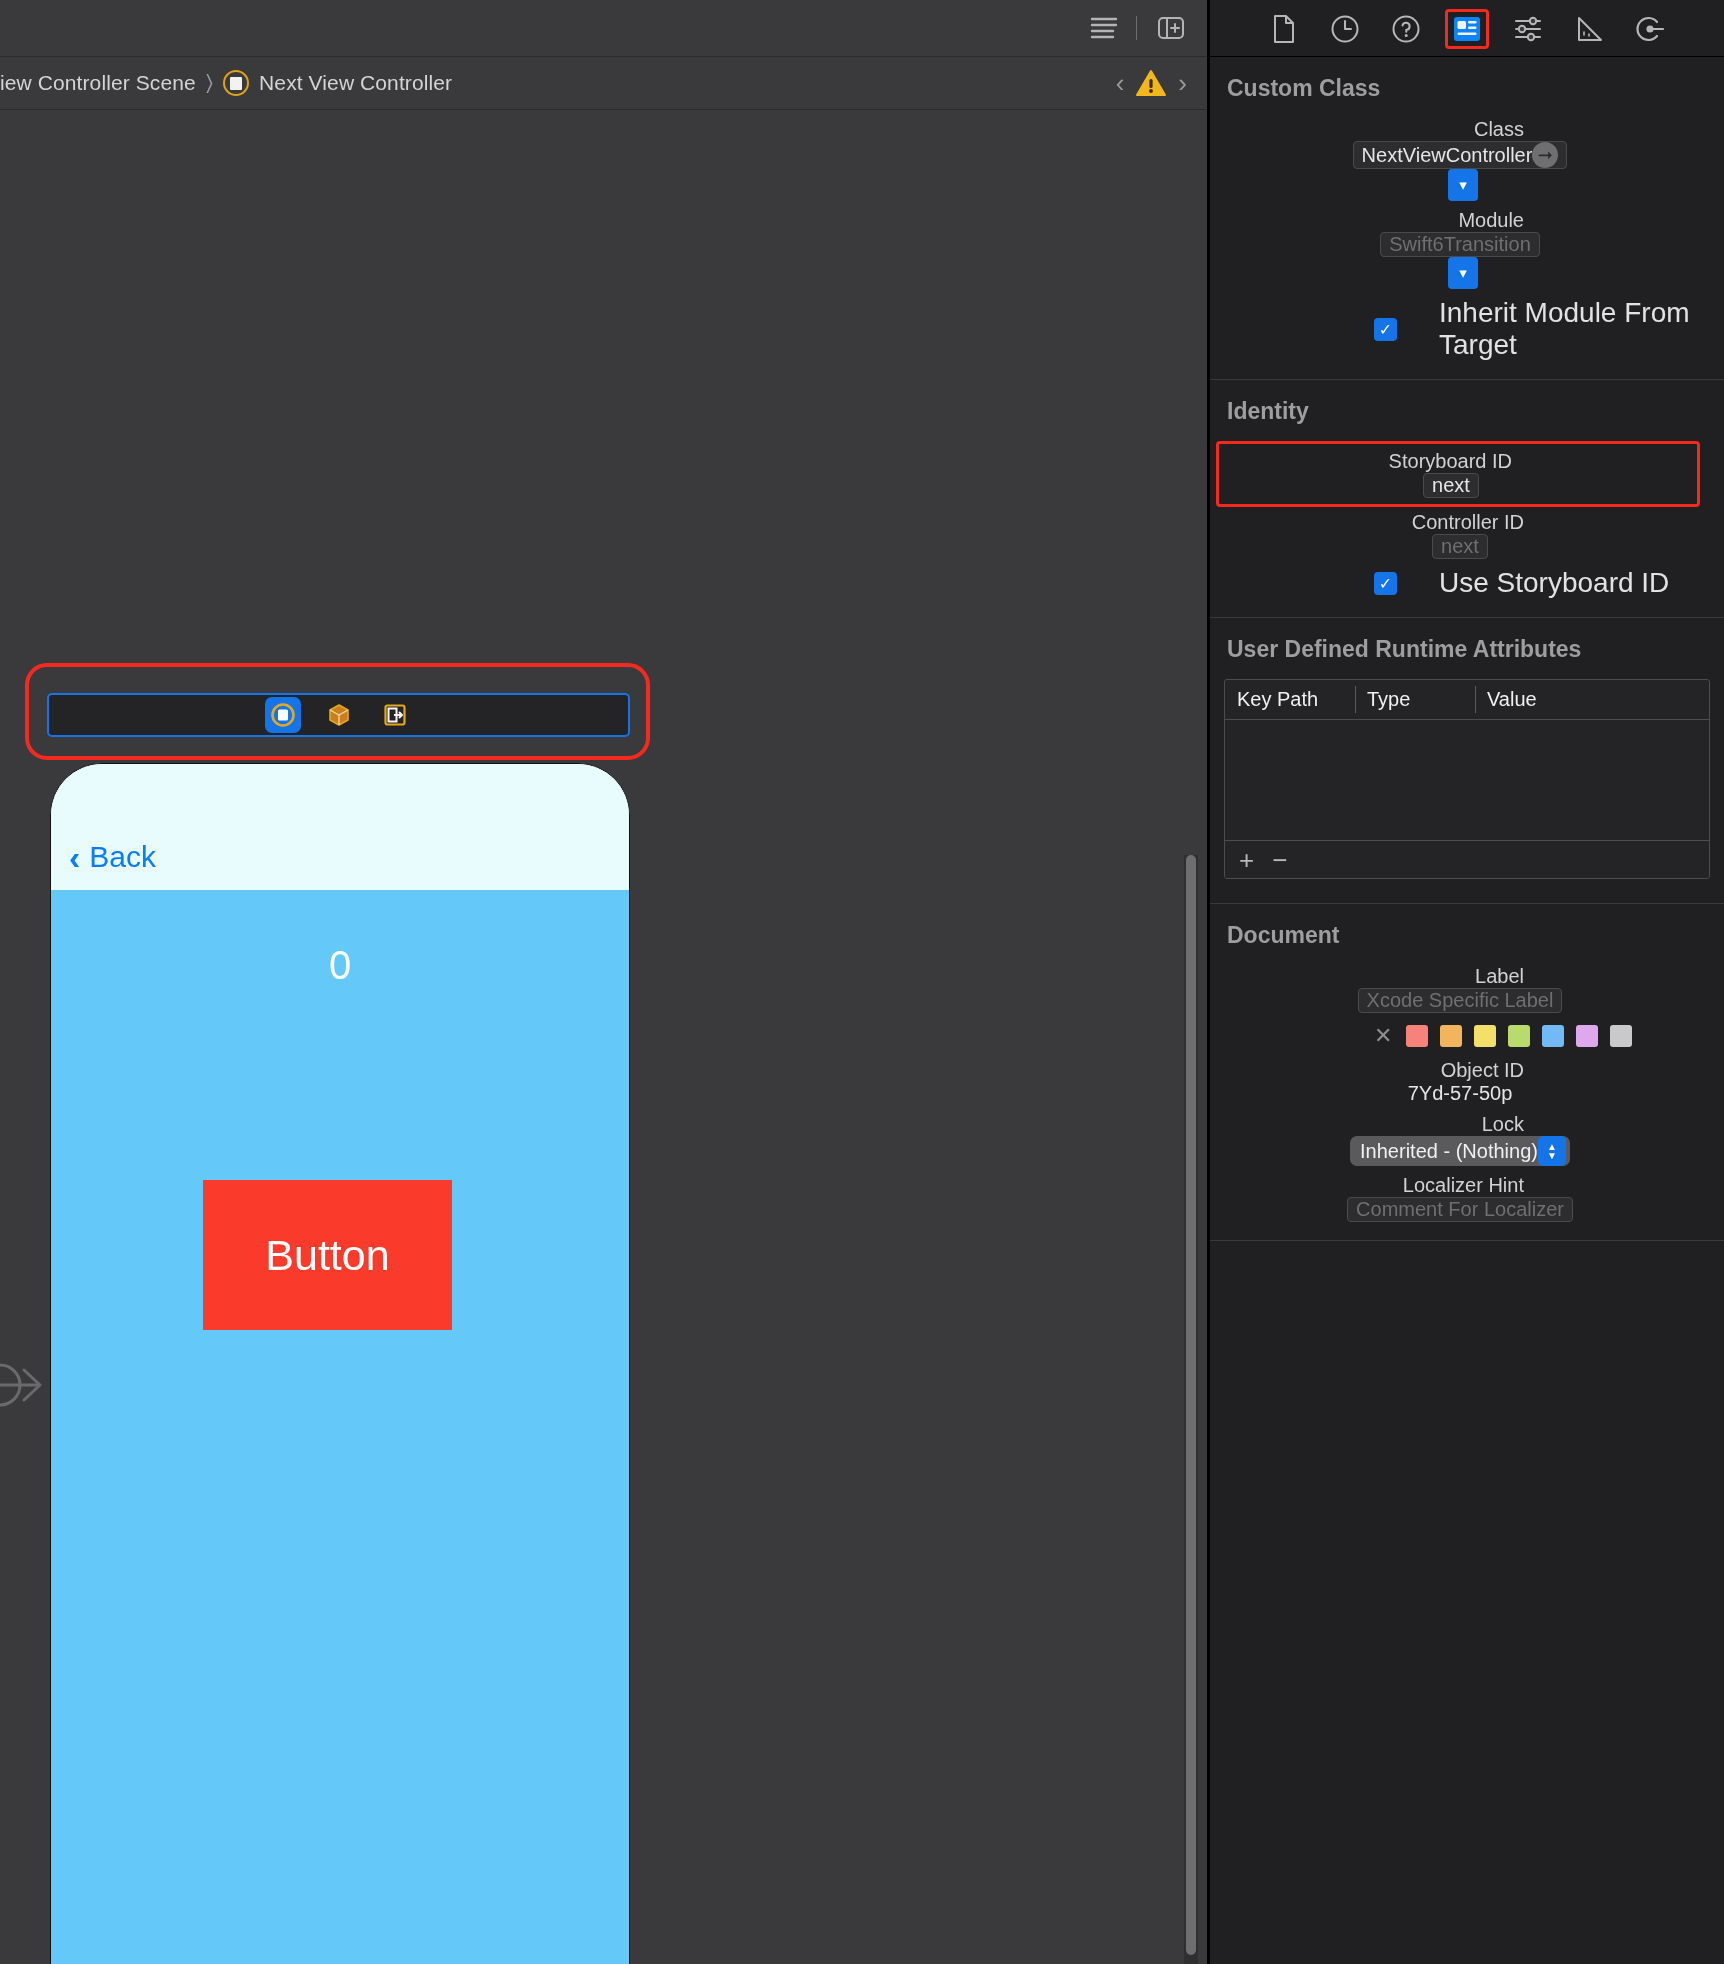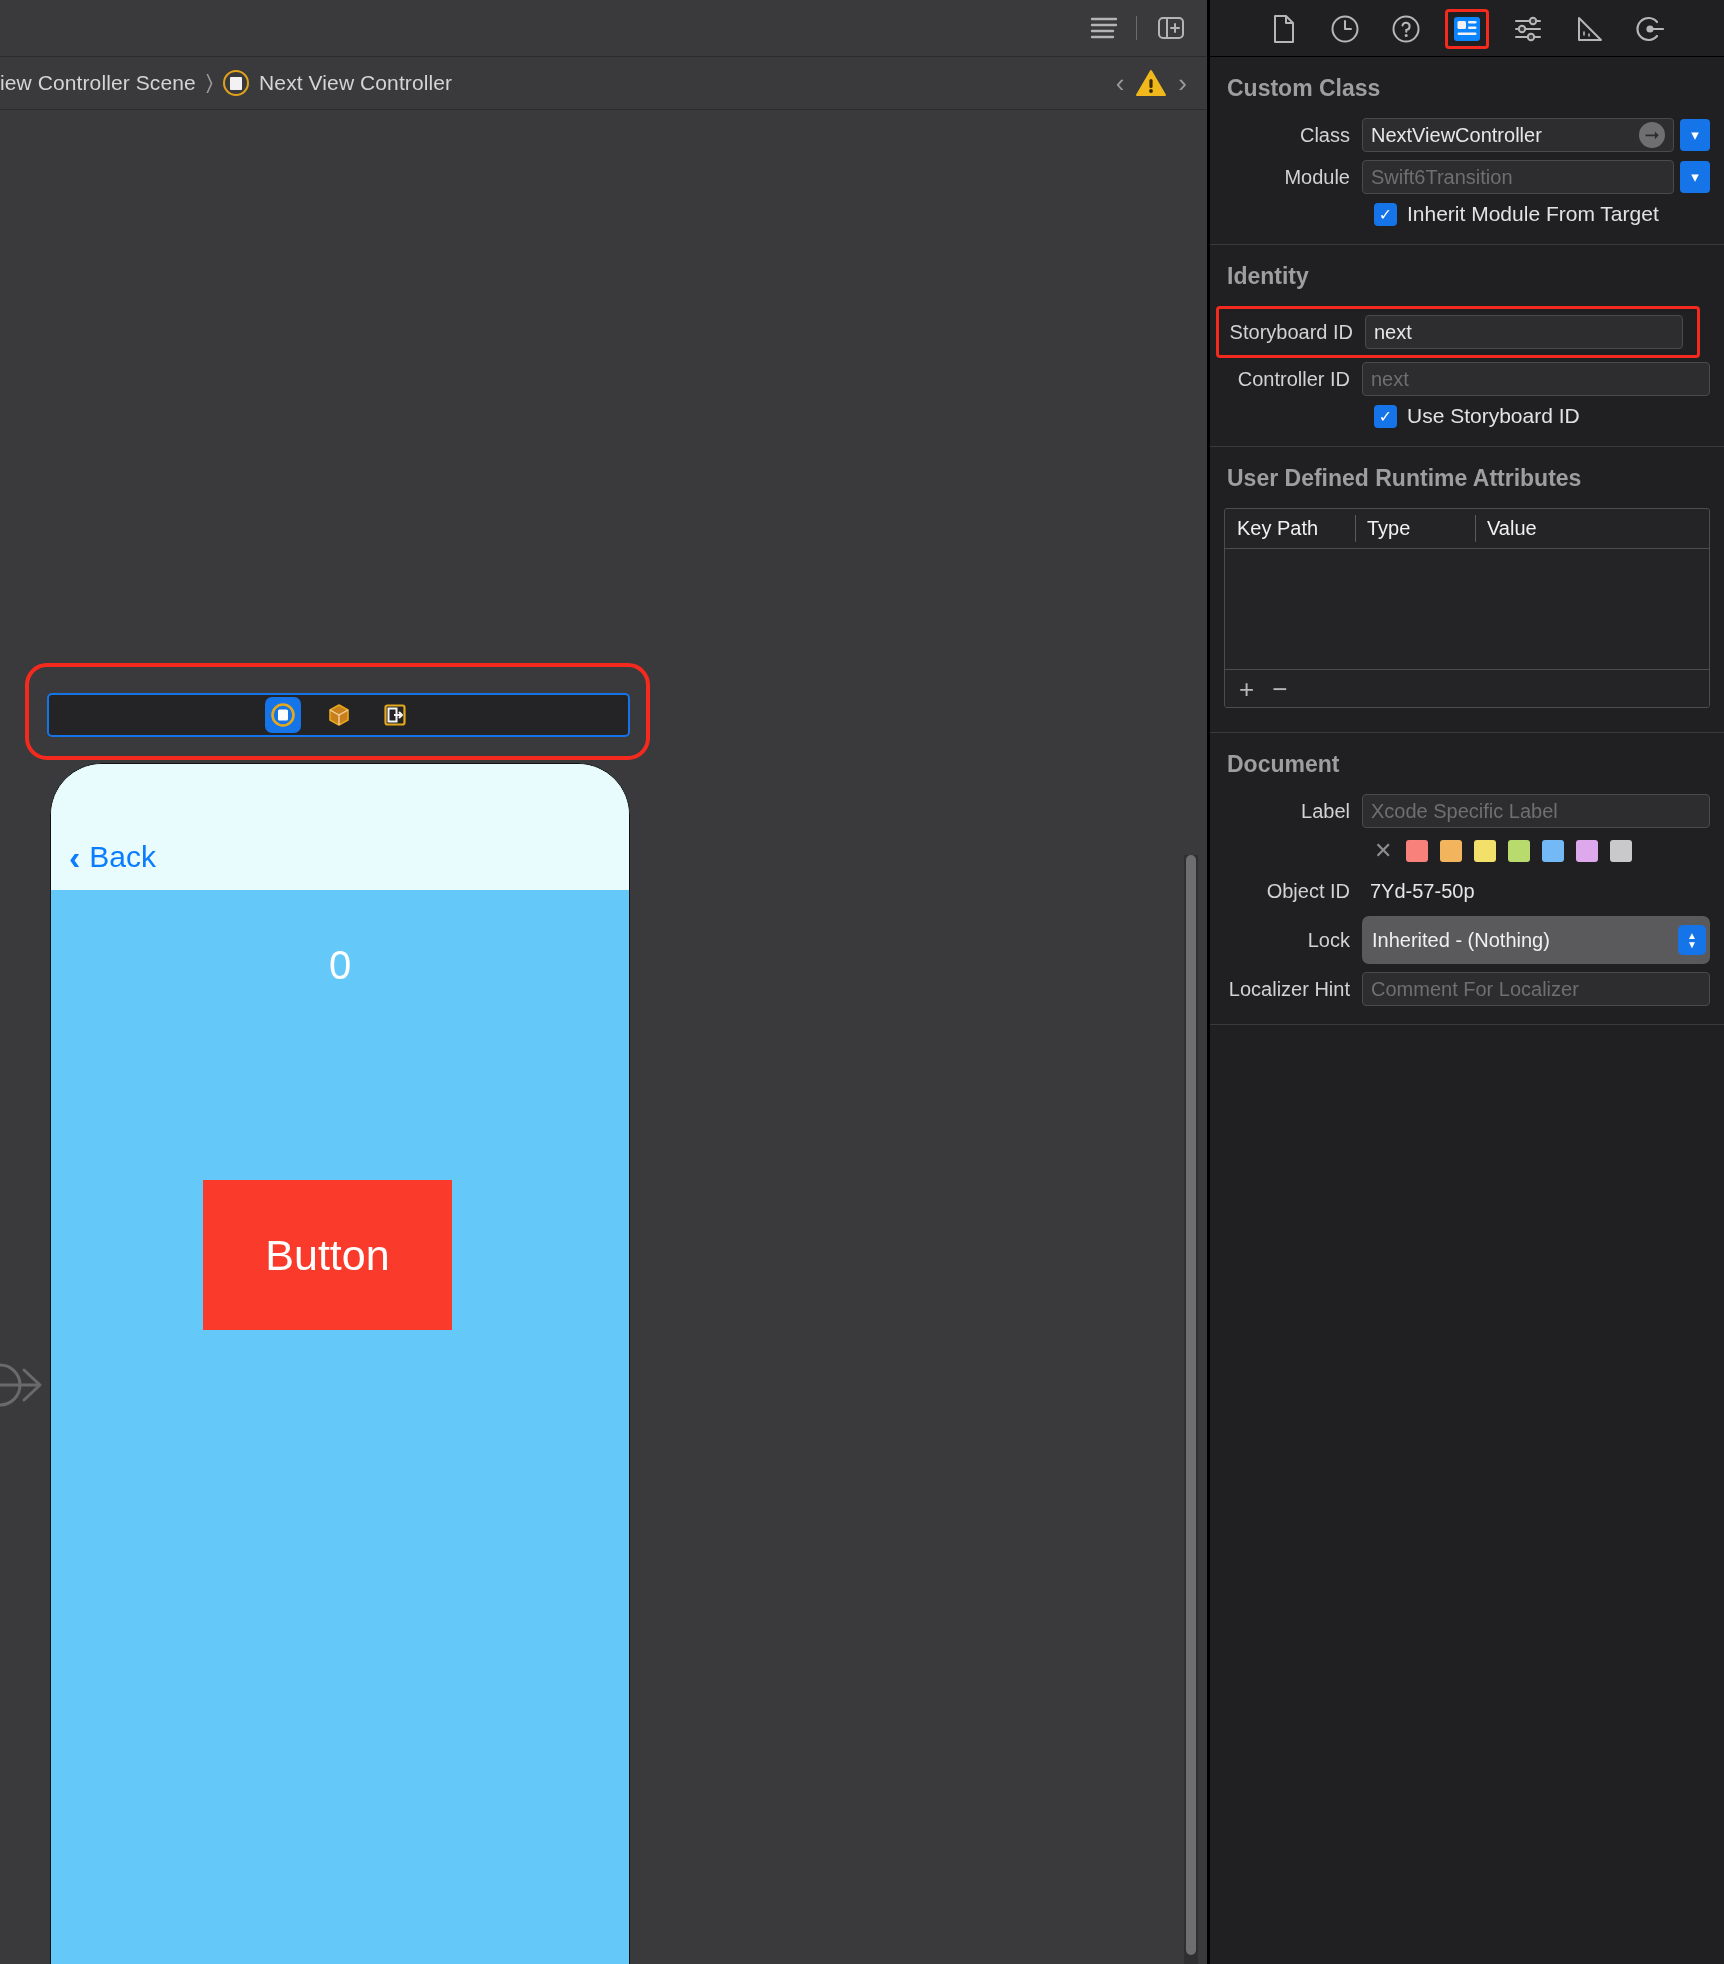--- a/index.html
+++ b/index.html
@@ -168,21 +168,21 @@
   #insp-body { padding: 0; }
 
   .section-title {
     color:#9e9ea0; font-size: 23px; font-weight: bold;
     padding: 18px 0 12px 17px;
   }
   .hr { height:1px; background:#3a393b; margin: 10px 0 0 0; }
 
   .row {
     display:flex; align-items:center;
-    padding: 4px 14px 4px 0; min-height: 38px;
+    padding: 4px 14px 4px 0; min-height: 38px; flex-direction: column;
   }
   .row-label {
     width: 152px; text-align:right; padding-right: 12px;
     color:#d2d2d4; font-size: 20px; flex-shrink:0;
   }
   .field {
     flex:1; height: 34px; background:#2d2c2e;
     border:1px solid #4a494b; border-radius:4px;
     display:flex; align-items:center; padding: 0 8px;
     color:#e6e6e8; font-size: 20px;
@@ -210,21 +210,21 @@
     width:28px; height:30px; background:#1474e8; border-radius:5px;
     display:flex; flex-direction:column; align-items:center; justify-content:center;
     margin-left:auto; color:#fff; font-size:10px; line-height: 9px;
   }
   .check-row { display:flex; align-items:center; padding: 4px 14px 8px 164px; }
   .checkbox {
     width:23px; height:23px; background:#1474e8; border-radius:4px;
     display:flex; align-items:center; justify-content:center;
     color:#fff; font-size:16px; margin-right:10px; flex-shrink:0;
   }
-  .check-label { color:#e2e2e4; font-size: 21px; }
+  .check-label { color:#e2e2e4; font-size: 28px; margin-left: 32px; }
 
   
   #sbid-row-wrap {
     margin: 4px 24px 0 6px;
     border: 3px solid #f42a1f; border-radius: 4px;
     padding: 2px 0;
   }
   #sbid-row-wrap .row-label { width: 146px; }
 
   

